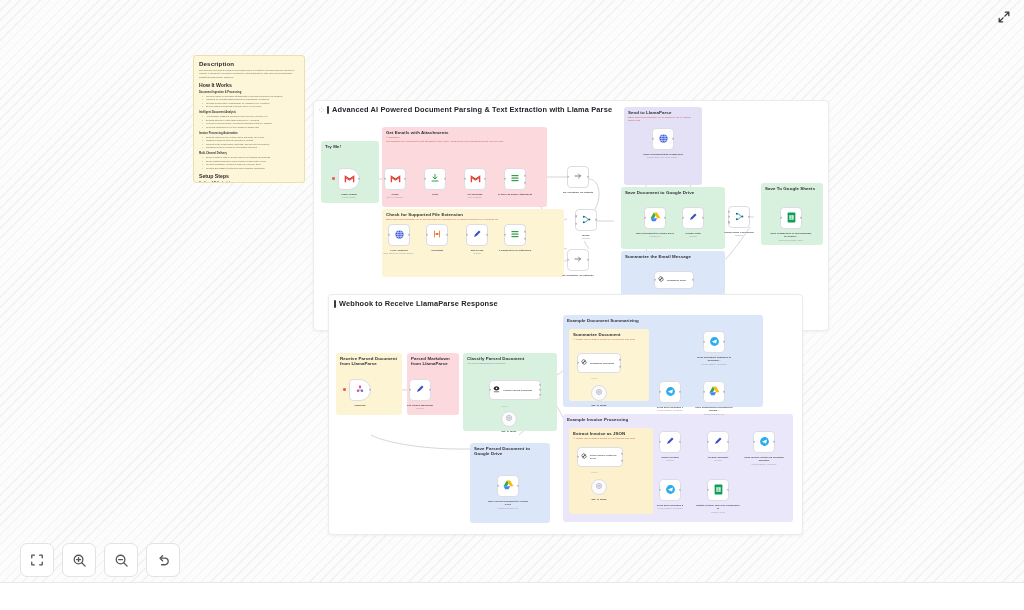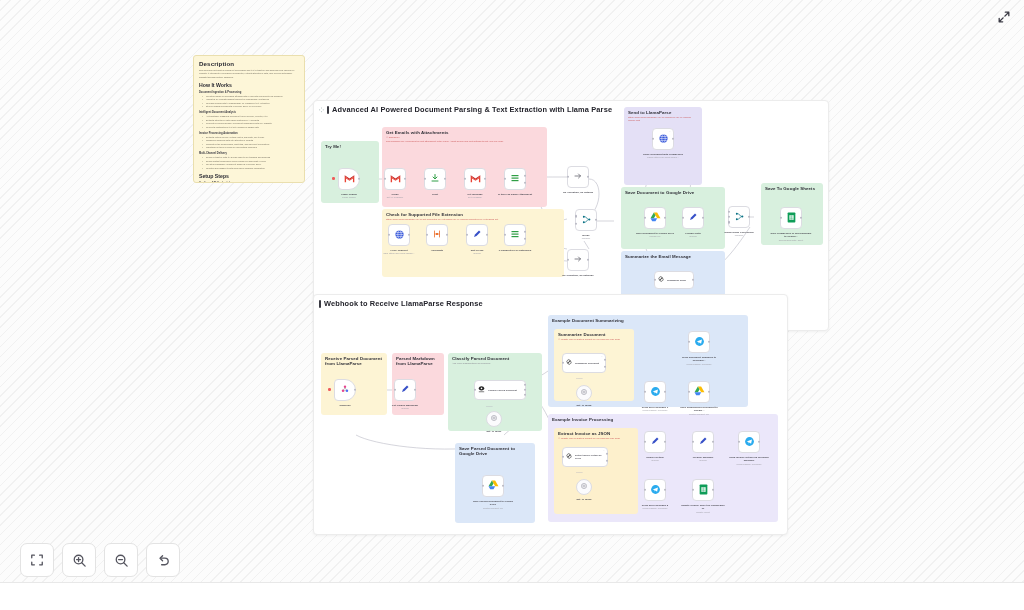--- a/index.html
+++ b/index.html
@@ -48,21 +48,21 @@
   .d-h3 { font-size:2.6px; font-weight:700; color:#3a3a42; margin:2.6px 0 1px; }
   .d-ul { margin:0; padding-left:4px; list-style:none; }
   .d-ul li { font-size:2.25px; line-height:1.55; color:#6b6658; position:relative; padding-left:3px; }
   .d-ul li:before { content:"•"; position:absolute; left:-1px; top:-0.2px; }
   
   .panel {
     position:absolute; background:#ffffff; border:1px solid #ececec;
     border-radius:4px; box-shadow:0 1px 3px rgba(0,0,0,0.05);
   }
   #panel1 { left:313px; top:55px; width:516px; height:231px;margin-top:45px; }
-  #panel2 { left:313px; top:294px; width:475px; height:241px; }
+  #panel2 { left:328px; top:294px; width:475px; height:241px; }
   .panel-title {
     position:absolute; left:5px; top:4px; font-size:7.4px; font-weight:700;
     color:#24242c; letter-spacing:.15px; white-space:nowrap;
     display:flex; align-items:center; gap:3px;
   }
   .tbar { display:inline-block; width:2px; height:8px; background:#3a3a42; border-radius:1px; }
   .handle-ico { font-size:6px; color:#9aa; }
   
   .region { position:absolute; border-radius:3px; overflow:hidden; }
   .rg-title { font-size:4.4px; font-weight:700; color:#2e2e36; margin:3px 0 0 4px; letter-spacing:.08px; }

